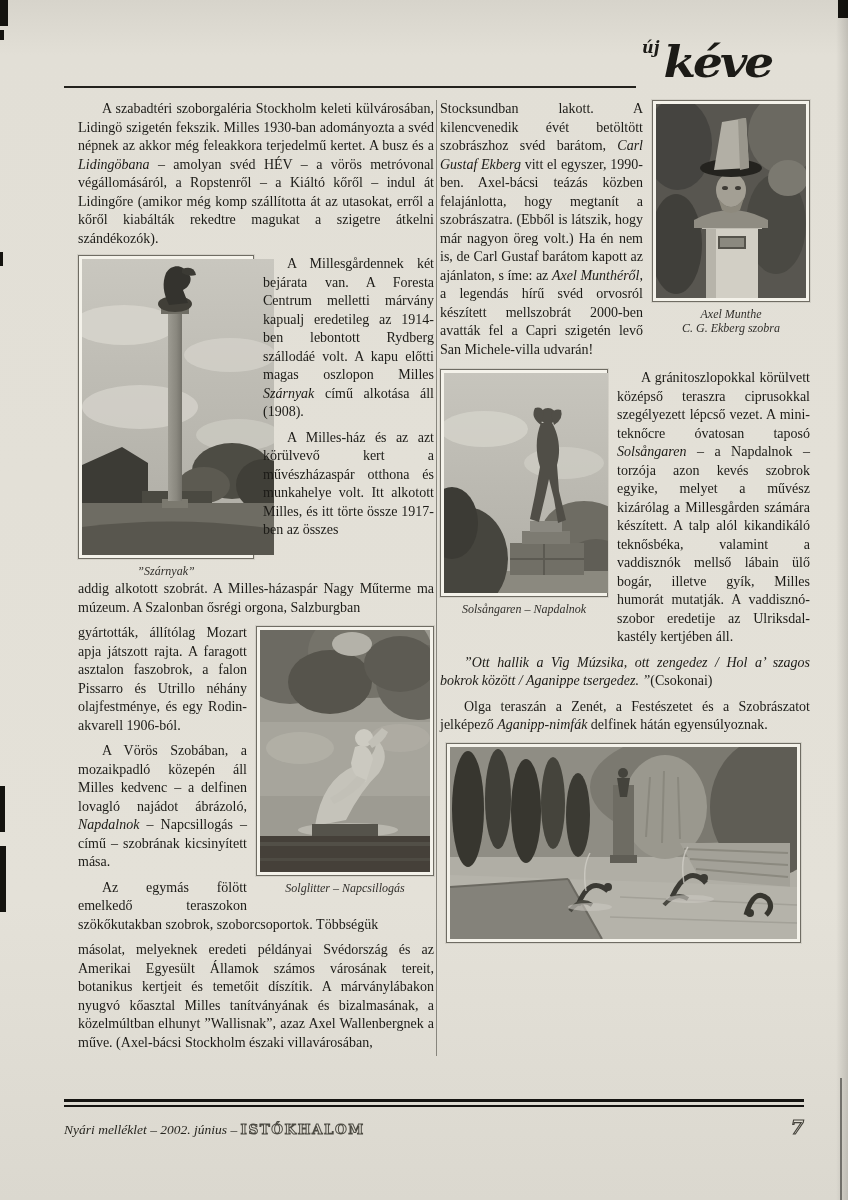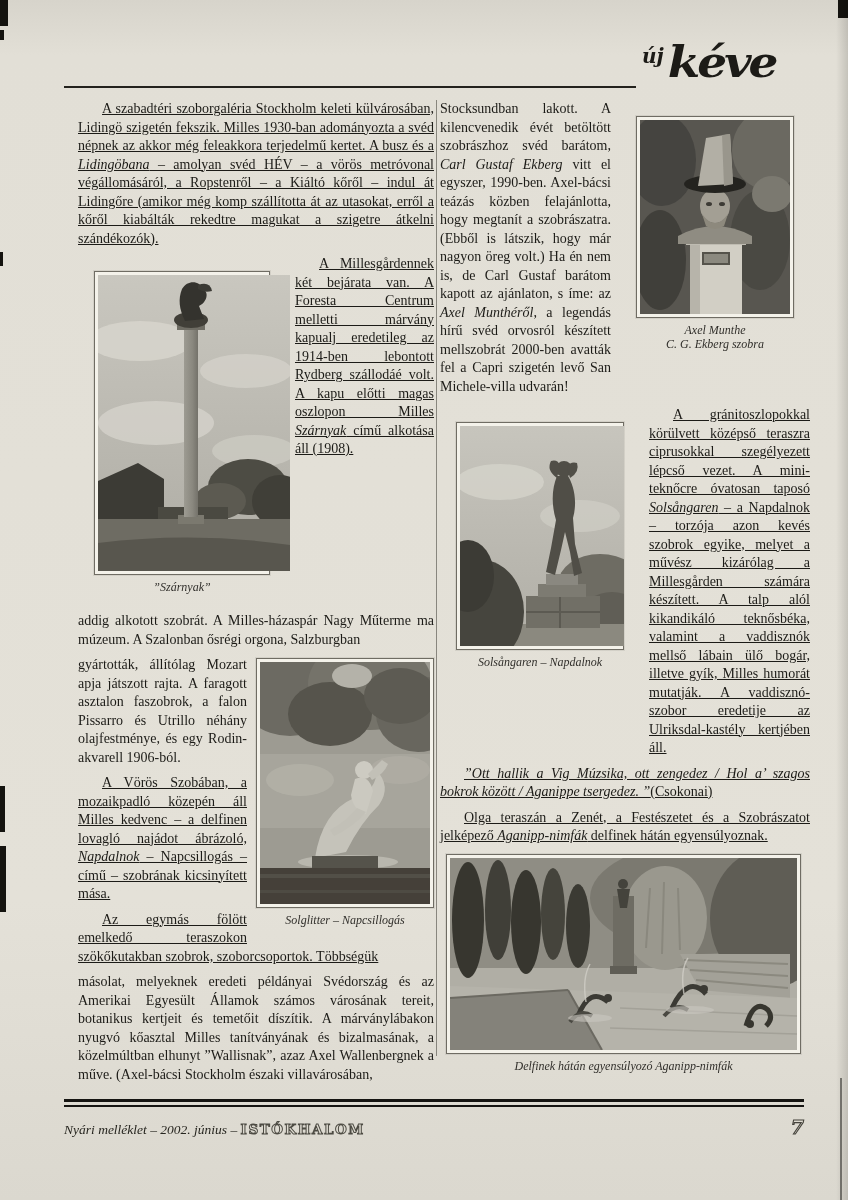--- a/index.html
+++ b/index.html
@@ -5,33 +5,33 @@
   html,body{margin:0;padding:0;}
   body{
     width:848px;height:1200px;position:relative;overflow:hidden;
     background:linear-gradient(180deg,#d7d4cb 0px,#e2dfd6 55px,#e4e1d8 900px,#dbd8cf 1200px);
     font-family:"Liberation Serif",serif;color:#1c1b17;
   }
   .col{position:absolute;top:100px;text-align:justify;font-size:14px;line-height:18.5px;}
   #left-col{left:78px;width:356px;}
   #right-col{left:440px;width:370px;}
   p{margin:0 0 7px 0;}
-  .indent{text-indent:24px;text-decoration:underline;}
+  .indent{text-indent:24px;}
   .media-row{display:flex;gap:9px;align-items:flex-start;}
   .media-row .side-text{flex:1;}
-  figure{margin:16px;flex:none;}
+  figure{margin:0;flex:none;}
   .photo{border:1px solid #6f6c63;background:#f4f2ea;padding:3px;box-shadow:0 0 0 1px rgba(0,0,0,.07);display:block;}
   .photo svg{display:block;}
   figcaption{font-style:italic;font-size:12px;line-height:14px;text-align:center;margin-top:5px;color:#312f2b;}
   .float-right{float:right;margin:2px 0 5px 9px;}
   #col-divider{position:absolute;left:436px;top:100px;width:1px;height:956px;background:rgba(62,60,53,.55);}
   
   #masthead-rule{position:absolute;left:64px;top:86px;width:572px;height:2px;background:#23221d;}
   #masthead{position:absolute;left:642px;top:38px;display:flex;align-items:flex-start;gap:4px;}
-  #masthead-prefix{font-family:"DejaVu Serif",serif;font-style:italic;font-weight:bold;font-size:20px;margin-top:6px;letter-spacing:0;}
+  #masthead-prefix{font-family:"DejaVu Serif",serif;font-style:italic;font-weight:bold;font-size:16px;letter-spacing:0;}
   #masthead-title{font-family:"DejaVu Serif",serif;font-style:italic;font-weight:bold;font-size:47px;line-height:47px;letter-spacing:-3px;transform:scaleY(.92);}
   
   #footer-rule{position:absolute;left:64px;top:1099px;width:740px;height:8px;border-top:3px solid #161512;border-bottom:2px solid #161512;box-sizing:border-box;}
   #footer-row{position:absolute;left:64px;top:1116px;width:740px;display:flex;justify-content:space-between;align-items:baseline;}
   #footer-left{font-style:italic;font-size:13.5px;color:#26251f;}
   .outline-text{font-family:"DejaVu Serif",serif;font-style:normal;font-weight:bold;font-size:13.5px;letter-spacing:1.5px;color:rgba(228,225,216,.15);-webkit-text-stroke:1px #4d4b43;}
   #page-number{font-family:"DejaVu Serif",serif;font-style:italic;font-weight:bold;font-size:19px;color:rgba(228,225,216,.15);-webkit-text-stroke:1.1px #45433c;}
   
   .artifact{position:absolute;background:#14130f;}
   #right-edge-shade{position:absolute;right:0;top:0;width:12px;height:1200px;background:linear-gradient(90deg,rgba(0,0,0,0),rgba(0,0,0,.13));}
@@ -91,20 +91,21 @@
           <rect x="79" y="46" width="28" height="9" fill="#6f6d64"></rect>
           <ellipse cx="93" cy="45" rx="17" ry="8" fill="#413f38"></ellipse>
           <path d="M84,14 C90,4 102,6 105,14 C112,18 108,28 101,31 L106,44 L87,46 C81,34 80,24 84,14 Z" fill="#34332e"></path>
           <path d="M100,10 Q112,6 114,16 Q106,18 100,14 Z" fill="#3b3a34"></path>
         </svg>
       </span>
       <figcaption>”Szárnyak”</figcaption>
     </figure>
     <div class="side-text">
       <p class="indent"><span>A Millesgårdennek két bejárata van. A Foresta Centrum melletti márvány kapualj eredetileg az 1914-ben lebontott Rydberg szállodáé volt. A kapu előtti magas oszlopon Milles </span><i>Szárnyak</i><span> című alkotása áll (1908).</span></p>
+      <p class="indent">A Milles-ház és az azt körülvevő kert a művészházaspár otthona és munkahelye volt. Itt alkotott Milles, és itt törte össze 1917-ben az összes</p>
     </div>
   </div>
 
   <p style="margin-top:2px;">addig alkotott szobrát. A Milles-házaspár Nagy Műterme ma múzeum. A Szalonban ősrégi orgona, Salzburgban</p>
 
   <div>
     <figure class="float-right" style="width:178px;">
       <span class="photo">
         <svg width="170" height="242" viewBox="0 0 170 242" xmlns="http://www.w3.org/2000/svg">
           <rect width="170" height="242" fill="#9d9b92"></rect>
@@ -253,21 +254,20 @@
         <circle cx="254" cy="131" r="4" fill="#3b3a34"></circle>
         <path d="M214,158 Q226,144 238,152" stroke="#4a4942" stroke-width="4" fill="none"></path>
         <path d="M296,168 Q304,140 318,152 Q324,160 316,168" stroke="#37362f" stroke-width="5" fill="none"></path>
         <circle cx="300" cy="166" r="4" fill="#37362f"></circle>
         <path d="M136,144 Q132,120 140,106" stroke="#cfcdc5" stroke-width="1.5" fill="none" opacity=".8"></path>
         <path d="M234,136 Q230,112 238,100" stroke="#cfcdc5" stroke-width="1.5" fill="none" opacity=".8"></path>
         <ellipse cx="140" cy="160" rx="22" ry="4" fill="#c9c7bf" opacity=".6"></ellipse>
         <ellipse cx="240" cy="152" rx="24" ry="4" fill="#c9c7bf" opacity=".6"></ellipse>
       </svg>
     </span>
-    <figcaption>Delfinek hátán egyensúlyozó Aganipp-nimfák</figcaption>
   </figure>
 </div>
 
 <div id="footer-rule"></div>
 <div id="footer-row">
   <span id="footer-left">
     <span>Nyári melléklet – 2002. június – </span><span class="outline-text">ISTÓKHALOM</span>
   </span>
   <span id="page-number">7</span>
 </div>

